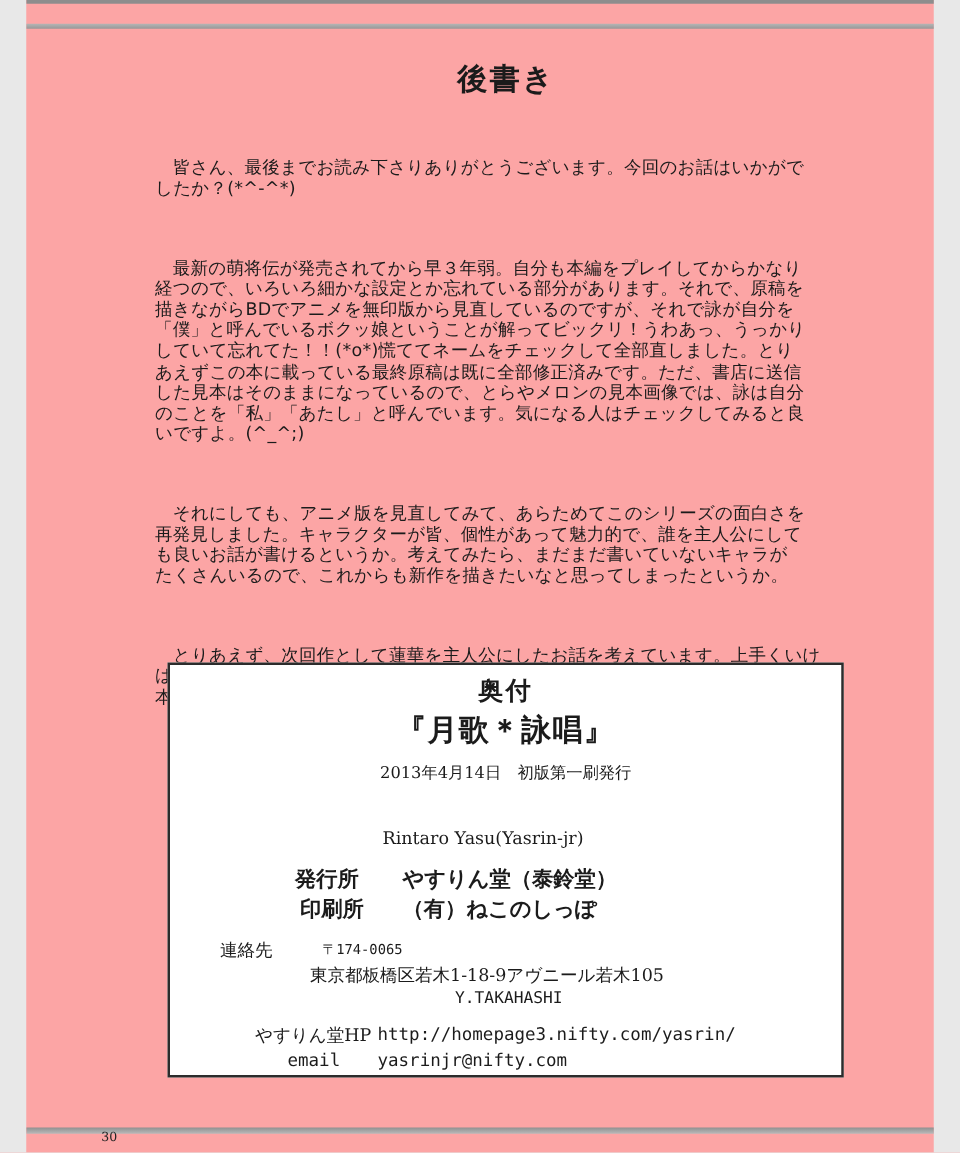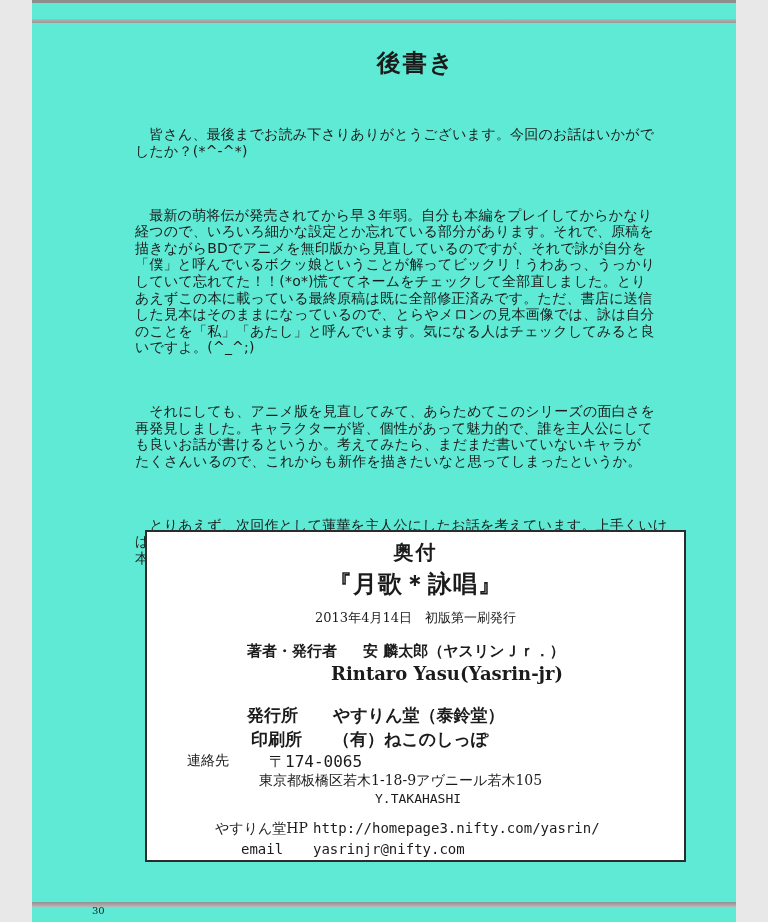--- a/index.html
+++ b/index.html
@@ -1,24 +1,25 @@
 <!DOCTYPE html>
 <html lang="ja"><head>
 <meta charset="utf-8">
 <style>
   html, body { margin: 0; padding: 0; background: #e8e8e8; }
   .page {
     position: relative;
     width: 704px;
     height: 922px;
     margin: 0 auto;
-    background: #5eead4;
+    background: #fca5a5;
     overflow: hidden;
     color: #1b1b1b;
     font-family: "DejaVu Sans", "Liberation Sans", sans-serif;
+    padding-left: 22px;
   }
   .rule { position: absolute; left: 0; width: 768px; }
   .rule-top-1 { top: 0; height: 3px; background: #8d8d8d; }
   .rule-top-2 { top: 19px; height: 4px; background: linear-gradient(#b5b5b5, #989898); }
   .rule-bottom { top: 902px; height: 5px; background: linear-gradient(#909090, #b9b9b9); }
 
   .afterword-title {
     position: absolute;
     top: 31px; left: 0; width: 768px;
     text-align: center;
@@ -57,30 +58,30 @@
     text-align: center;
     font-size: 24px; font-weight: bold; letter-spacing: 1px;
   }
   .edition {
     top: 77px; left: 0; width: 100%;
     text-align: center;
     font-size: 13px;
   }
   .author-row { top: 110px; left: 100px; font-size: 15px; font-weight: bold; }
   .author-row .gap { display: inline-block; width: 26px; }
-  .author-romaji { top: 131px; left: 170px; font-size: 18px; font-weight: bold;
-    font-family: "DejaVu Serif", "Liberation Serif", serif; margin-left: 14px; }
+  .author-romaji { top: 131px; left: 170px; font-size: 14px; font-weight: normal;
+    font-family: "DejaVu Serif", "Liberation Serif", serif; }
   .pubprint { font-family: "DejaVu Sans", "Liberation Sans", sans-serif;
-    font-size: 17px; font-weight: bold; margin-top: 12px; }
+    font-size: 17px; font-weight: bold; }
   .publisher-label { top: 160px; left: 100px; }
   .publisher-value { top: 160px; left: 186px; text-align: center; }
   .printer-label   { top: 184px; left: 104px; }
   .printer-value   { top: 184px; left: 186px; }
   .contact-label  { top: 220px; left: 40px;  font-size: 14px; }
-  .contact-postal { top: 220px; left: 122px; font-size: 16px;
+  .contact-postal { top: 220px; left: 122px; font-size: 11px;
     font-family: "DejaVu Sans Mono", "Liberation Mono", monospace; text-align: right; }
   .contact-address { top: 240px; left: 112px; font-size: 14px; }
   .contact-addressee { top: 259px; left: 228px; font-size: 13px;
     font-family: "DejaVu Sans Mono", "Liberation Mono", monospace; }
   .website-label { top: 288px; left: 68px; font-size: 14px; }
   .website-value { top: 288px; left: 166px; font-size: 14px;
     font-family: "DejaVu Sans Mono", "Liberation Mono", monospace; }
   .email-label { top: 309px; left: 94px; font-size: 14px;
     font-family: "DejaVu Sans Mono", "Liberation Mono", monospace; }
   .email-value { top: 309px; left: 166px; font-size: 14px;
@@ -124,21 +125,20 @@
 ばCOMIC1☆7で出せるんじゃないかと。それと、夏コミでは翠＆星本と、妹キャラ
 本（鈴々・流琉・季衣）を予定しております。どうぞお楽しみに！(^-^)v</p>
     <p>　それでは、次回作でまたお会いしましょう。(^-^)/</p>
   </div>
 
   <div class="colophon">
     <div class="abs colophon-title">奥付</div>
     <div class="abs book-title">『月歌＊詠唱』</div>
     <div class="abs edition">2013年4月14日　初版第一刷発行</div>
 
-    <div class="abs author-row"><span>著者・発行者</span><span class="gap"></span><span>安 麟太郎（ヤスリンＪｒ．）</span></div>
     <div class="abs author-romaji">Rintaro Yasu(Yasrin-jr)</div>
 
     <div class="abs pubprint publisher-label">発行所</div>
     <div class="abs pubprint publisher-value">やすりん堂（泰鈴堂）</div>
     <div class="abs pubprint printer-label">印刷所</div>
     <div class="abs pubprint printer-value">（有）ねこのしっぽ</div>
 
     <div class="abs contact-label">連絡先</div>
     <div class="abs contact-postal">〒174-0065</div>
     <div class="abs contact-address">東京都板橋区若木1-18-9アヴニール若木105</div>

